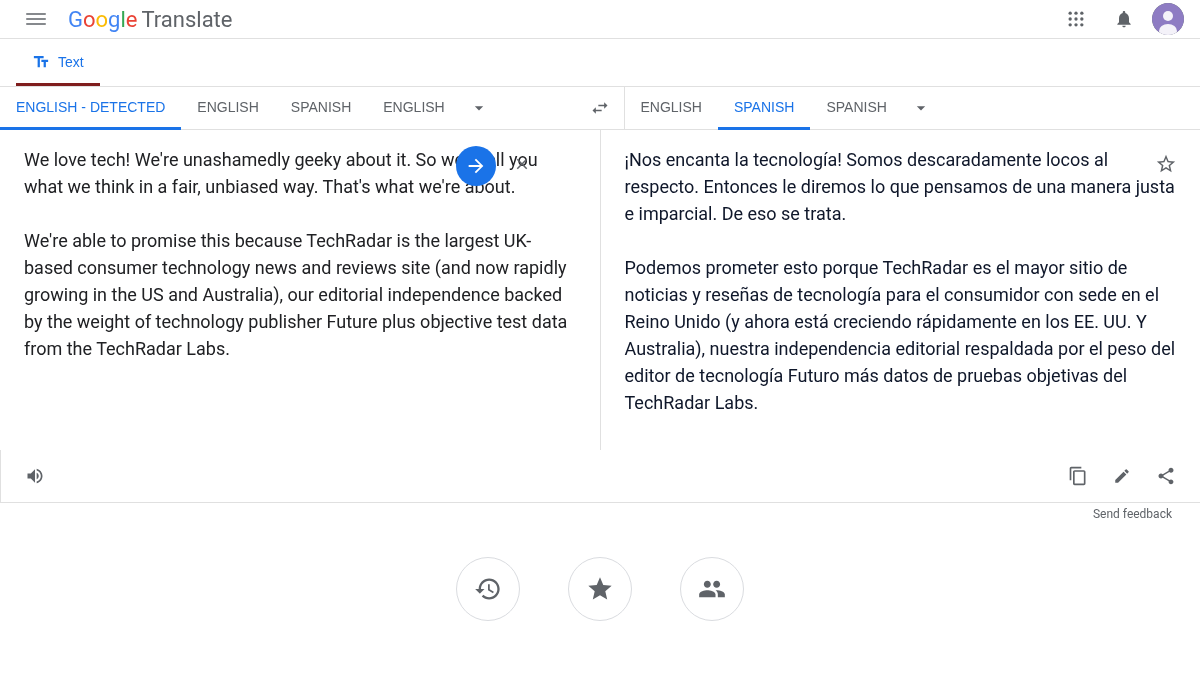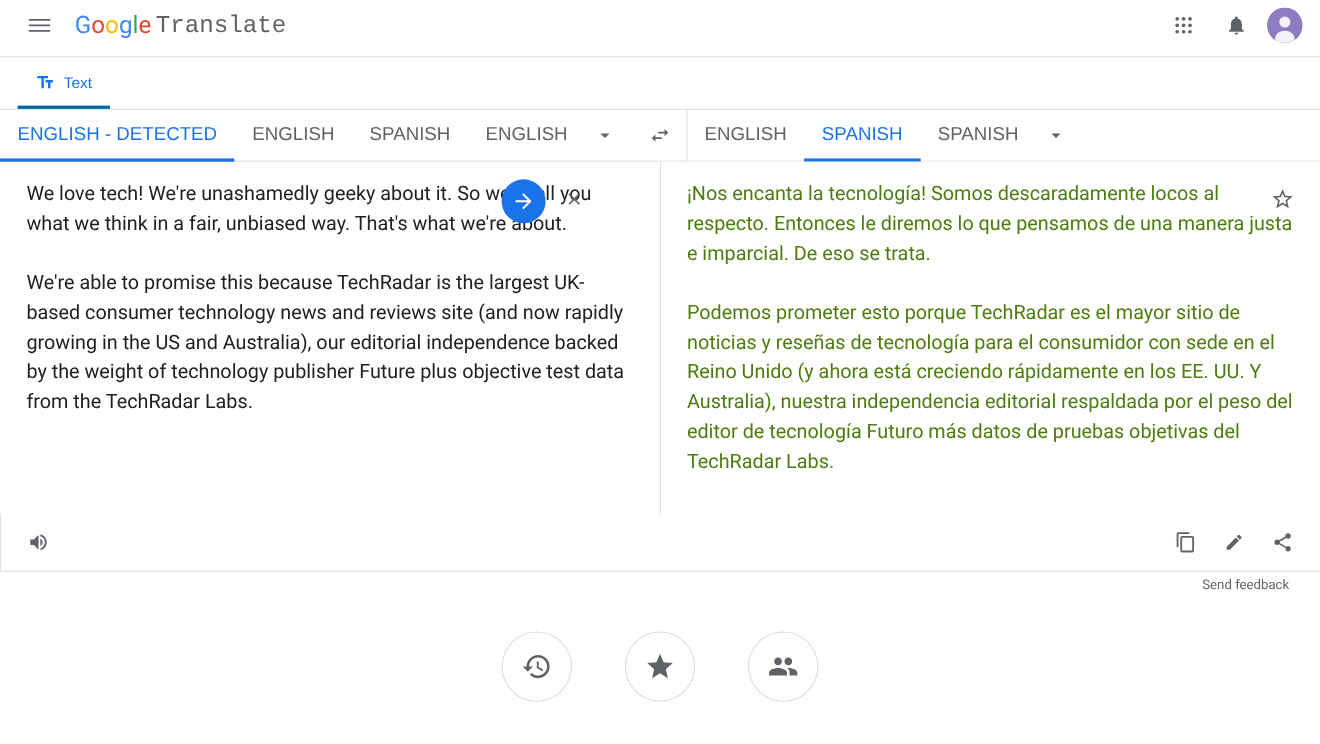--- a/index.html
+++ b/index.html
@@ -1,36 +1,36 @@
 <!DOCTYPE html>
 <html><head>
   <meta charset="utf-8">
   <style>
     * { box-sizing: border-box; margin: 0; padding: 0; }
     body { font-family: 'Google Sans', Roboto, Arial, sans-serif; background: #fff; color: #202124; font-size: 14px; }
 
     
     .header {
       display: flex;
-      align-items: flex-end;
+      align-items: center;
       justify-content: space-between;
       padding: 8px 16px;
-      height: 52px;
+      height: 39px;
       border-bottom: 1px solid #e0e0e0;
     }
     .header-left { display: flex; align-items: center; gap: 12px; }
     .logo { display: flex; align-items: center; gap: 4px; }
     .logo-google { font-size: 22px; font-weight: 400; }
     .logo-google .g { color: #4285f4; }
     .logo-google .o1 { color: #ea4335; }
     .logo-google .o2 { color: #fbbc05; }
     .logo-google .g2 { color: #4285f4; }
     .logo-google .l { color: #34a853; }
     .logo-google .e { color: #ea4335; }
-    .logo-title { font-size: 22px; color: #5f6368; font-weight: 400; font-family: Liberation Mono, monospace; }
+    .logo-title { font-size: 22px; color: #5f6368; font-weight: 400; }
     .header-right { display: flex; align-items: center; gap: 8px; }
     .icon-btn {
       width: 40px; height: 40px; border-radius: 50%; border: none;
       background: transparent; cursor: pointer; display: flex; align-items: center; justify-content: center;
       color: #5f6368;
     }
     .avatar { width: 32px; height: 32px; border-radius: 50%; background: #6c757d; overflow: hidden; cursor: pointer; }
     .avatar svg { width: 32px; height: 32px; }
 
     
@@ -45,40 +45,40 @@
       display: flex; align-items: center; gap: 8px;
       padding: 12px 16px;
       border: none; background: transparent;
       cursor: pointer;
       font-size: 14px; font-weight: 500;
       color: #5f6368;
       border-bottom: 3px solid transparent;
       margin-bottom: -1px;
       text-transform: none;
     }
-    .tab-btn.active { color: #1a73e8; border-bottom: 3px solid #0369a1; }
+    .tab-btn.active { color: #1a73e8; border-bottom: 3px solid #7f1d1d; }
 
     
     .lang-bar {
       display: flex;
       align-items: center;
       border-bottom: 1px solid #e0e0e0;
     }
     .lang-left, .lang-right { display: flex; align-items: center; flex: 1; }
     .lang-right { border-left: 1px solid #e0e0e0; }
     .swap-btn {
       width: 48px; display: flex; align-items: center; justify-content: center;
       border: none; background: transparent; cursor: pointer; color: #5f6368;
       flex-shrink: 0;
     }
     .lang-tab {
       padding: 12px 16px;
       border: none; background: transparent;
       cursor: pointer;
-      font-size: 17px; font-weight: 500;
+      font-size: 14px; font-weight: 500;
       color: #5f6368;
       border-bottom: 3px solid transparent;
       margin-bottom: -1px;
       white-space: nowrap;
     }
     .lang-tab.active { color: #1a73e8; border-bottom: 3px solid #1a73e8; }
     .more-btn {
       border: none; background: transparent; cursor: pointer;
       color: #5f6368; padding: 8px;
       display: flex; align-items: center;
@@ -94,21 +94,21 @@
     .panel-right { border-left: 1px solid #e0e0e0; background: #fff; }
     .panel-left textarea {
       width: 100%; height: 270px;
       border: none; outline: none; resize: none;
       font-size: 18px; color: #202124;
       font-family: inherit;
       line-height: 1.5;
       background: transparent;
     }
     .translated-text {
-      font-size: 18px; color: #4d7c0f; line-height: 1.5;
+      font-size: 18px; color: #0f172a; line-height: 1.5;
     }
     .char-count { color: #9aa0a6; font-size: 12px; margin-left: auto; padding-right: 8px; }
     .action-icon-btn {
       width: 36px; height: 36px; border-radius: 50%; border: none;
       background: transparent; cursor: pointer;
       display: flex; align-items: center; justify-content: center; color: #5f6368;
     }
     .translate-btn {
       width: 40px; height: 40px; border-radius: 50%; border: none;
       background: #1a73e8; cursor: pointer;

